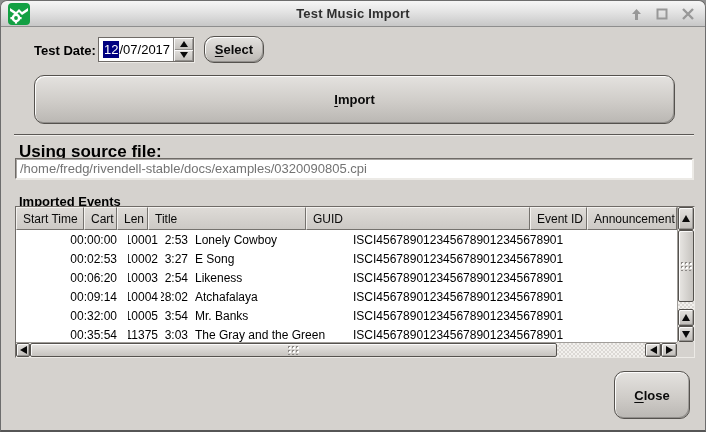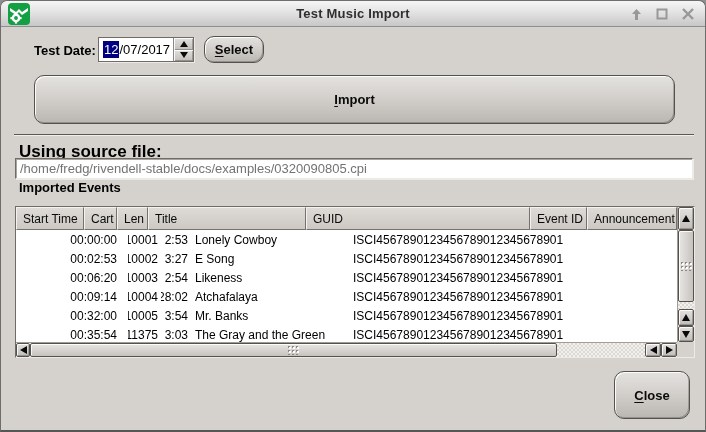--- a/index.html
+++ b/index.html
@@ -55,21 +55,21 @@
   .select-btn { position:absolute; left:203px; top:35px; width:60px; height:27px; }
   .import-btn { position:absolute; left:33px; top:74px; width:641px; height:49px; }
 
   .separator { position:absolute; left:13px; top:133px; width:680px; height:2px;
                border-top:1px solid #5b5855; border-bottom:1px solid #f1efec; }
 
   .source-label { position:absolute; left:18px; top:141px; font-weight:bold; font-size:17px; }
   .source-input { position:absolute; left:14px; top:157px; width:678px; height:21px;
                   font-size:13px; color:#737373; display:flex; align-items:center; padding-left:4px; white-space:nowrap; }
 
-  .events-label { position:absolute; left:18px; top:179px; font-weight:bold; font-size:13px; }
+  .events-label { position:absolute; left:18px; top:193px; font-weight:bold; font-size:13px; }
 
   
   .table-frame { position:absolute; left:14px; top:205px; width:680px; height:152px;
                  border:1px solid; border-color:#6f6b67 #eceae6 #eceae6 #6f6b67; background:#d5d2ce;
                  display:grid; grid-template-columns:661px 17px; grid-template-rows:135px 15px; }
   .table-main { overflow:hidden; background:#fff; display:flex; flex-direction:column; }
   .thead { height:23px; display:grid; grid-template-columns:68px 33px 31px 158px 224px 57px 1fr; flex:none; }
   .hcell { background:linear-gradient(180deg,#dedbd7,#ccc9c5);
            border-top:1px solid #f4f2ef; border-left:1px solid #f4f2ef;
            border-right:1px solid #75726e; border-bottom:1px solid #75726e;

